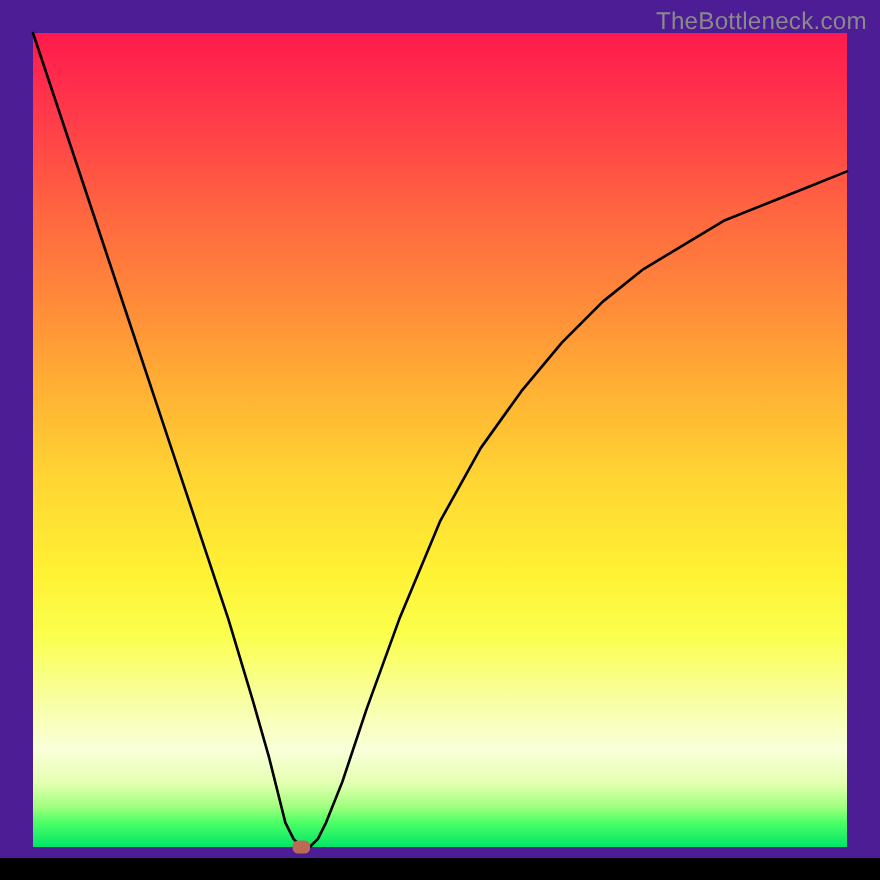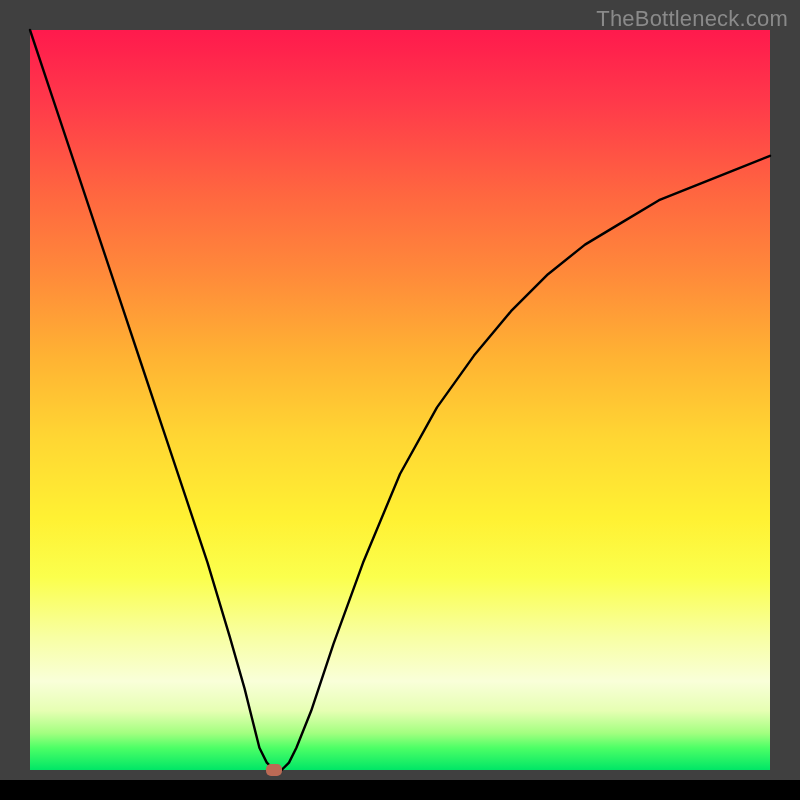--- a/index.html
+++ b/index.html
@@ -10,21 +10,21 @@
     background: #000;
     overflow: hidden;
     font-family: Arial, Helvetica, sans-serif;
   }
   .frame {
     position: absolute;
     left: 0;
     top: 0;
     width: 800px;
     height: 780px;
-    background: #404040;
+    background: #4c1d95;
   }
   .plot-area {
     position: absolute;
     left: 30px;
     top: 30px;
     width: 740px;
     height: 740px;
     background: linear-gradient(
       to bottom,
       #ff1a4d 0%,

